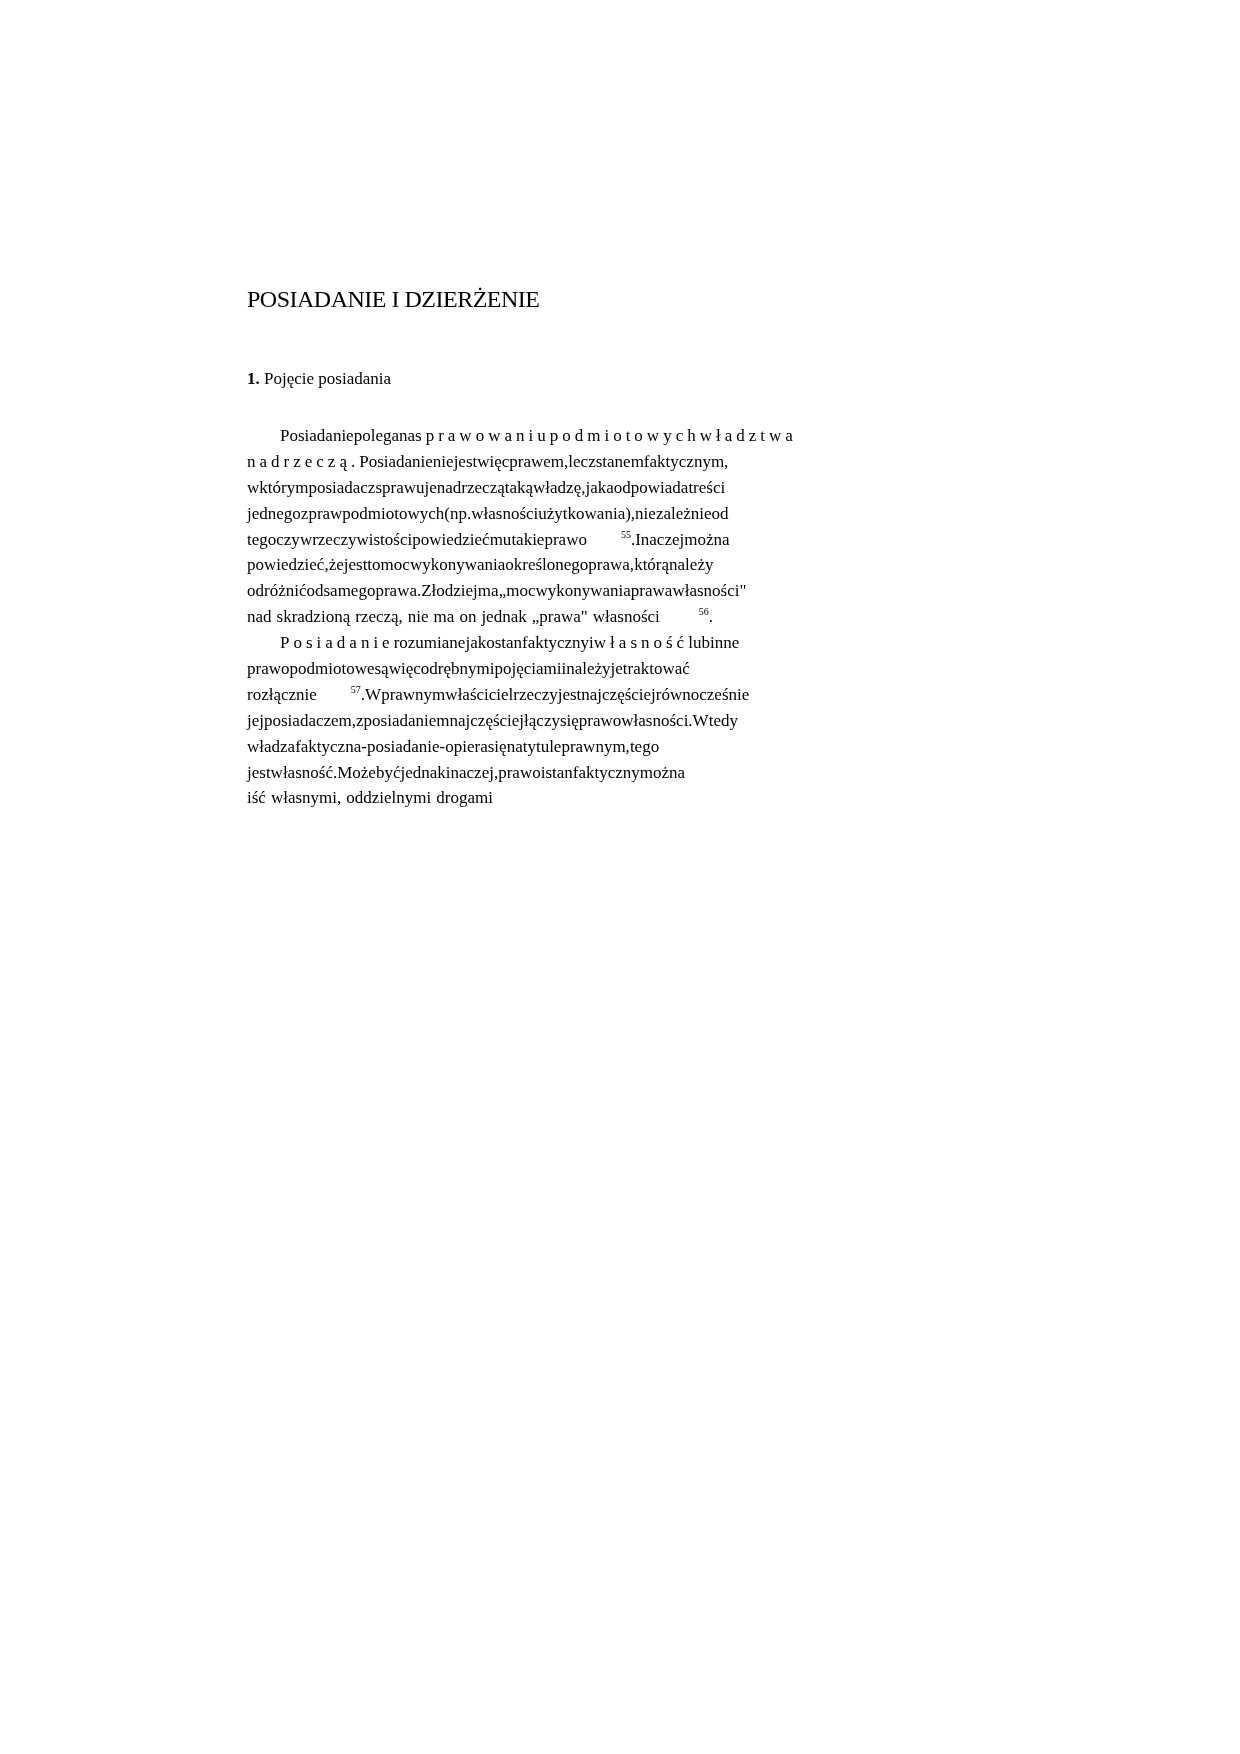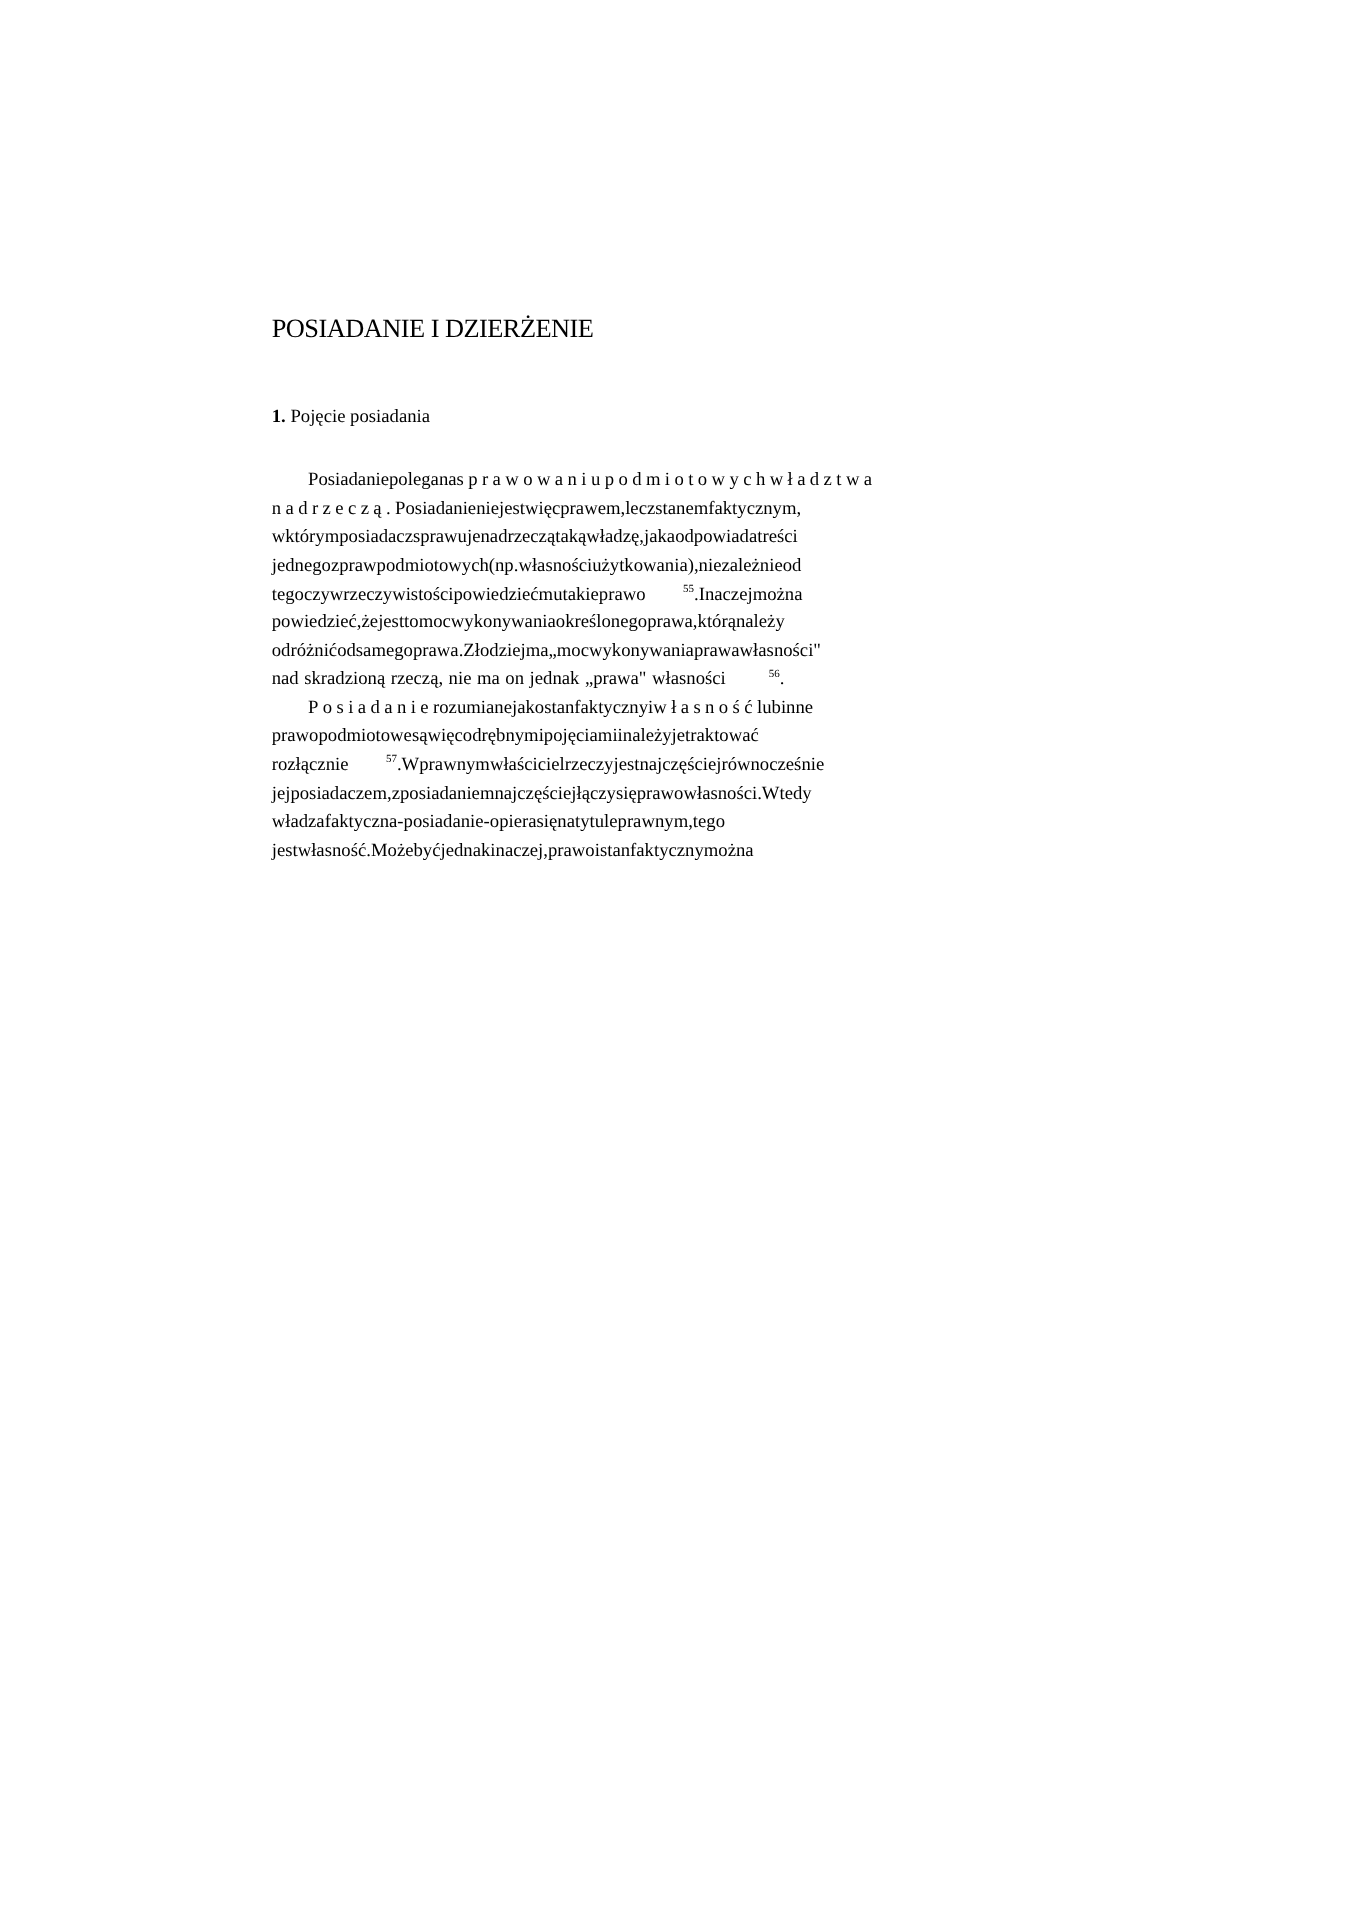--- a/index.html
+++ b/index.html
@@ -182,14 +182,20 @@
       <span>Może</span>
       <span>być</span>
       <span>jednak</span>
       <span>inaczej,</span>
       <span>prawo</span>
       <span>i</span>
       <span>stan</span>
       <span>faktyczny</span>
       <span>można</span>
     </div>
+    <div class="line last">
+      <span>iść</span>
+      <span>własnymi,</span>
+      <span>oddzielnymi</span>
+      <span>drogami</span>
+    </div>
   </div>
 </div>
 
 </body></html>

